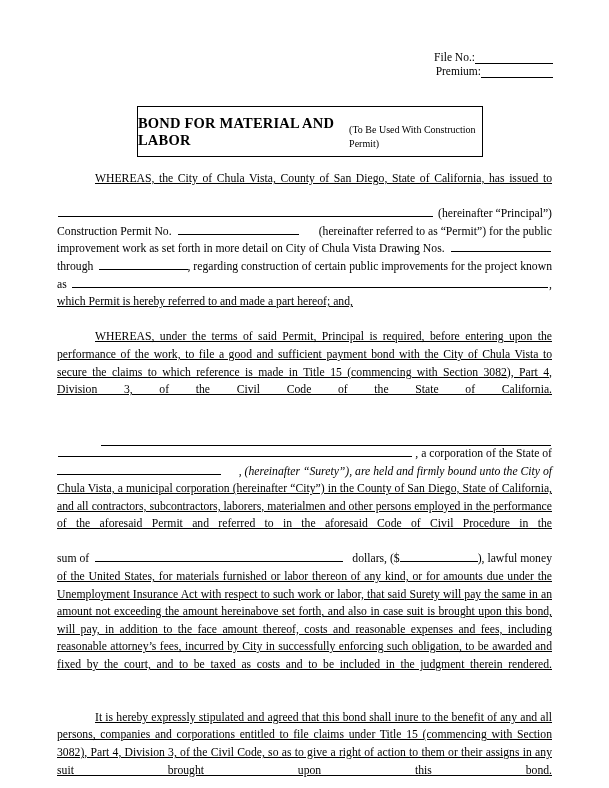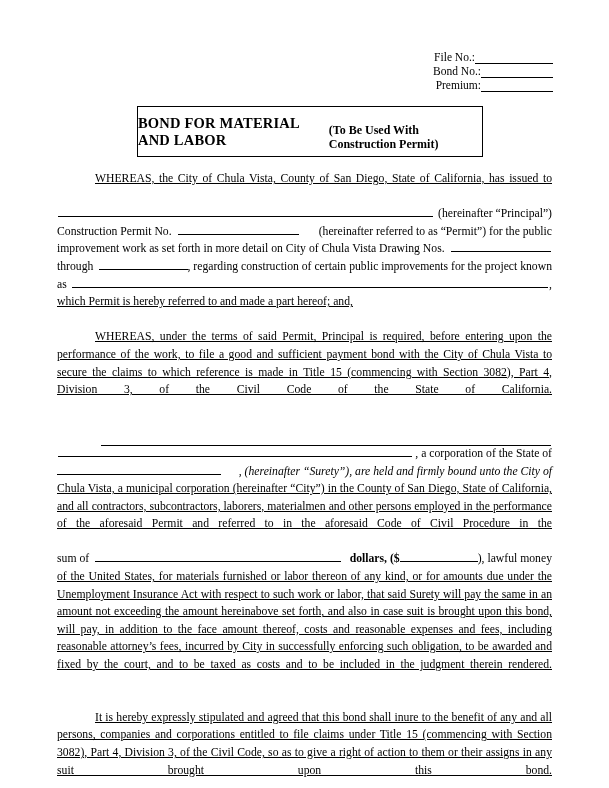--- a/index.html
+++ b/index.html
@@ -64,22 +64,22 @@
     align-items: center;
     justify-content: center;
   }
   .title-main {
     font-weight: bold;
     font-size: 14.5px;
     letter-spacing: 0.2px;
     line-height: 17px;
   }
   .title-sub {
-    font-weight: bold;
-    font-size: 12px;
+    font-weight: normal;
+    font-size: 10px;
     line-height: 14px;
     margin-top: 10px;
   }
 
   
   .body-text {
     position: absolute;
     left: 57px;
     top: 170px;
     width: 495px;
@@ -131,24 +131,20 @@
 <body>
 
 <div class="page">
 
   <div class="header-fields">
     <div class="hdr-row">
       <span class="hdr-label">File No.:</span>
         <span class="hdr-blank w1"></span>
     </div>
     <div class="hdr-row">
-      <span class="hdr-label">Bond No.:</span>
-        <span class="hdr-blank w2"></span>
-    </div>
-    <div class="hdr-row">
       <span class="hdr-label">Premium:</span>
         <span class="hdr-blank w3"></span>
     </div>
   </div>
 
   <div class="title-box">
     <div class="title-main">BOND FOR MATERIAL AND LABOR</div>
     <div class="title-sub">(To Be Used With Construction Permit)</div>
   </div>
 
@@ -200,21 +196,21 @@
           <span style="margin-left:2px;">, a corporation of the State of</span>
       </div>
       <div class="line-flex">
         <span class="blank b-170"></span>
           <span style="margin-left:18px;font-style:italic;">, (hereinafter “Surety”), are held and firmly bound unto the City of</span>
       </div>
       <div class="para">Chula Vista, a municipal corporation (hereinafter “City”) in the County of San Diego, State of California, and all contractors, subcontractors, laborers, materialmen and other persons employed in the performance of the aforesaid Permit and referred to in the aforesaid Code of Civil Procedure in the</div>
       <div class="line-flex">
         <span>sum of</span>
           <span class="grow" style="margin-left:6px;"></span>
-          <span style="margin-left:8px;font-weight:bold;">dollars, ($</span>
+          <span style="margin-left:8px;">dollars, ($</span>
           <span class="blank b-78"></span>
           <span>), lawful money</span>
       </div>
       <div class="para">of the United States, for materials furnished or labor thereon of any kind, or for amounts due under the Unemployment Insurance Act with respect to such work or labor, that said Surety will pay the same in an amount not exceeding the amount hereinabove set forth, and also in case suit is brought upon this bond, will pay, in addition to the face amount thereof, costs and reasonable expenses and fees, including reasonable attorney’s fees, incurred by City in successfully enforcing such obligation, to be awarded and fixed by the court, and to be taxed as costs and to be included in the judgment therein rendered.</div>
     </div>
 
     <div class="gap"></div>
 
     <div class="para"><span class="indent"></span><span>It is hereby expressly stipulated and agreed that this bond shall inure to the benefit of any and all persons, companies and corporations entitled to file claims under Title 15 (commencing with Section 3082), Part 4, Division 3, of the Civil Code, so as to give a right of action to them or their assigns in any suit brought upon this bond.</span></div>
 

